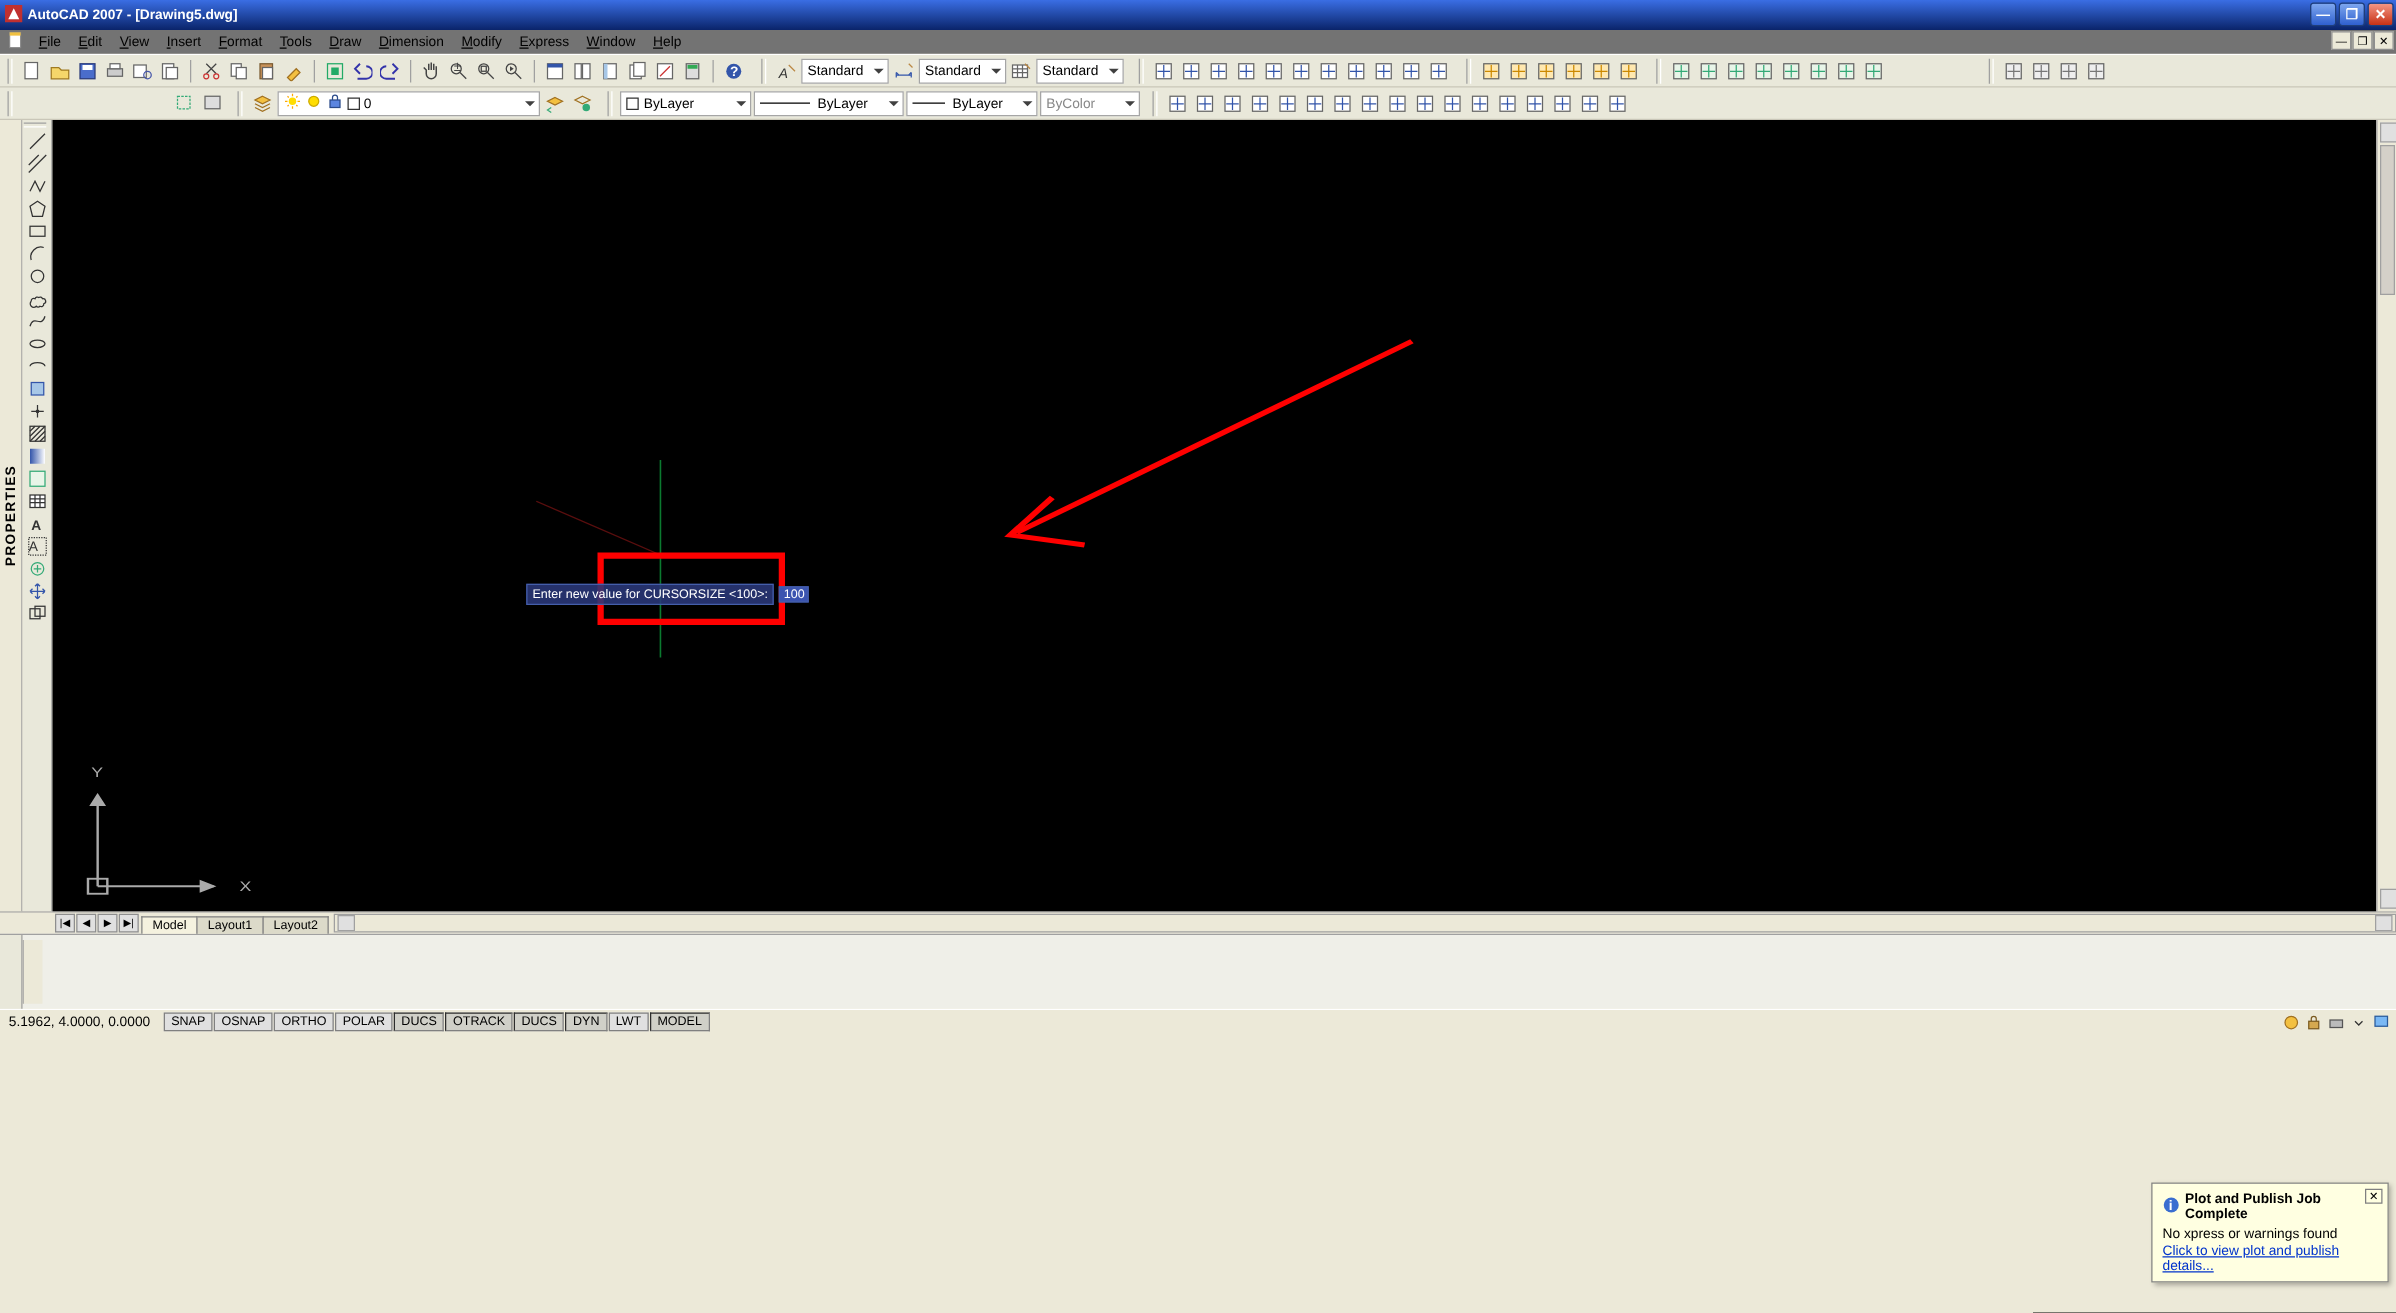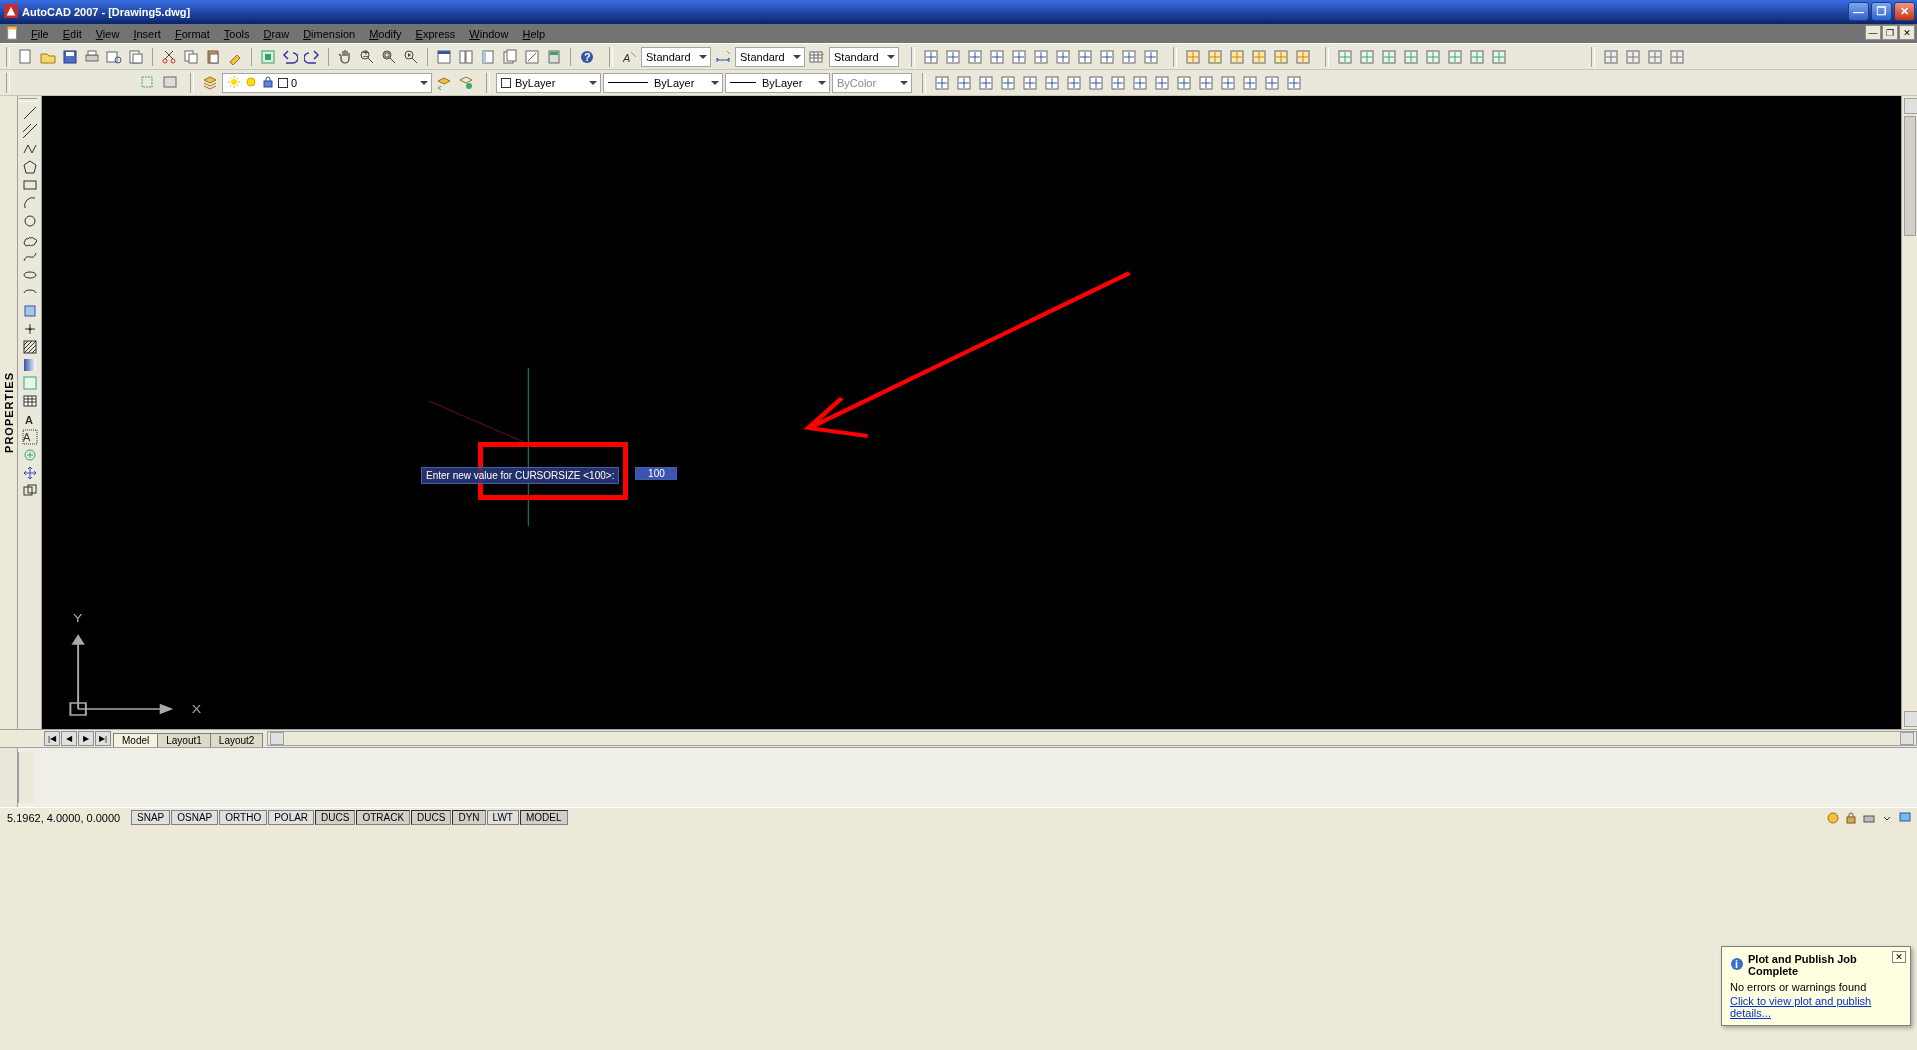--- a/index.html
+++ b/index.html
@@ -36,23 +36,23 @@
 .draw-toolbar .tbtn { width: 20px; height: 18px; }
 .canvas-wrap { flex: 1; position: relative; background: #000; }
 .canvas-wrap svg.overlay { position: absolute; inset: 0; width: 100%; height: 100%; }
 .scroll-v { width: 16px; background: #ECE9D8; border-left: 1px solid #A0A0A0; position: relative; }
 .scroll-v::before, .scroll-v::after { content: ""; position: absolute; left: 2px; width: 12px; height: 14px; background: #E0E0E0; border: 1px solid #A0A0A0; }
 .scroll-v::before { top: 2px; }
 .scroll-v::after { bottom: 2px; }
 .scroll-thumb-v { position: absolute; left: 2px; top: 20px; width: 12px; height: 120px; background: #D4D0C8; border: 1px solid #A0A0A0; }
 
 
-.dynprompt { position: absolute; display: flex; gap: 16px; }
+.dynprompt { position: absolute; display: flex; align-items: center; gap: 4px; }
 .dynprompt .dp-label { background: rgba(42,56,122,0.88); border: 1px solid #445EAA; color: #fff; padding: 2px 4px; font-size: 10px; white-space: nowrap; }
-.dynprompt .dp-input { width: 42px; height: 13px; background: #3B54B0; border: 1px solid #445EAA; color: #fff; font-size: 10px; padding: 0 1px; text-align: center; }
+.dynprompt .dp-input { width: 24px; height: 13px; background: #3B54B0; border: 1px solid #445EAA; color: #fff; font-size: 10px; padding: 0 1px; text-align: center; }
 
 
 .annot-box { position: absolute; border: 5px solid #FF0000; pointer-events: none; }
 
 
 .layout-tabs-row { height: 18px; background: #ECE9D8; border-top: 1px solid #A0A0A0; display: flex; align-items: center; padding-left: 44px; }
 .tab-nav-btn { width: 16px; height: 15px; border: 1px solid #8E8E8E; background: #E0E0E0; display: flex; align-items: center; justify-content: center; font-size: 8px; margin-right: 1px; cursor: default; }
 .layout-tab { padding: 1px 8px; border: 1px solid #808080; border-bottom: none; background: #DCDAC9; margin-left: -1px; position: relative; top: 1px; cursor: default; font-size: 10px; }
 .layout-tab.active { background: #F5F2DF; z-index: 1; }
 
@@ -916,15 +916,15 @@
 
 <div class="balloon">
   <div class="bl-close">✕</div>
   <div class="bl-title">
     <span><svg class="ic" viewBox="0 0 14 14">
           <circle cx="7" cy="7" r="6" fill="#3A6ED0"></circle>
           <text x="5" y="11" font-size="10" fill="#fff" font-weight="bold">i</text>
         </svg></span>
     <span>Plot and Publish Job Complete</span>
   </div>
-  <div style="margin-top:4px;">No errors or warnings found</div>
+  <div style="margin-top:4px;">No xpress or warnings found</div>
   <div class="bl-link" style="margin-top:2px;">Click to view plot and publish details...</div>
 </div>
 
 </body></html>

